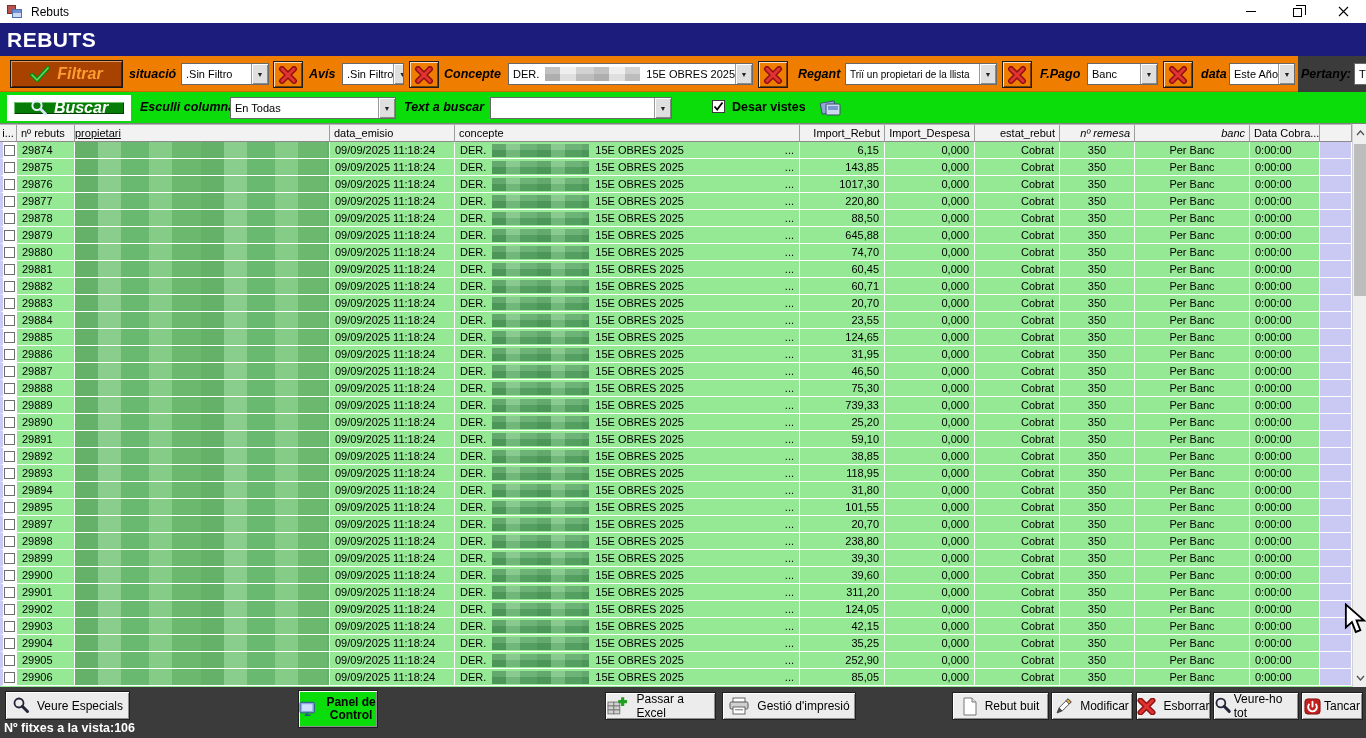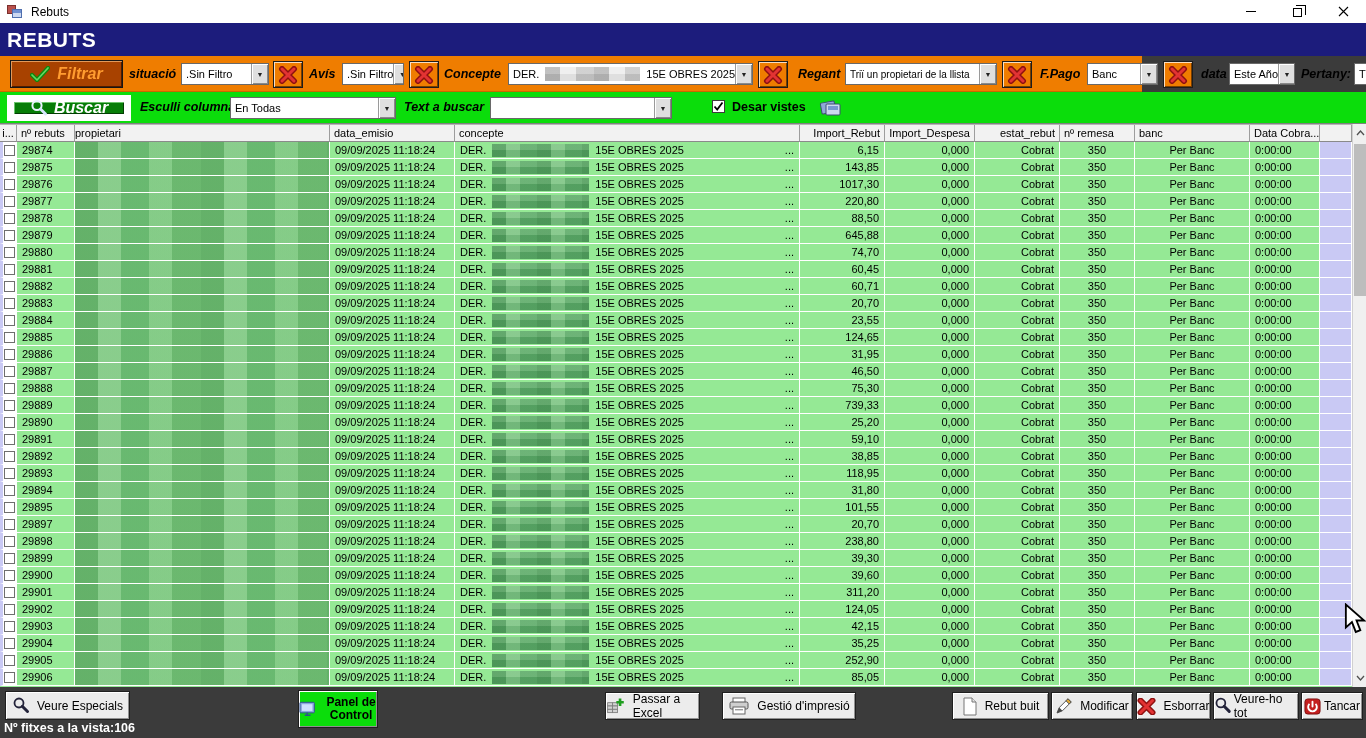--- a/index.html
+++ b/index.html
@@ -17,21 +17,21 @@
   .winbtn { width:46px; height:100%; display:flex; align-items:center; justify-content:center; }
   .glyph-min { width:10px; height:0; border-top:1px solid #000; }
   .glyph-restore { width:9px; height:9px; border:1px solid #000; position:relative; background:#fff; margin-top:2px; }
   .glyph-restore::before { content:""; position:absolute; left:2px; top:-4px; width:9px; height:9px; border:1px solid #000; border-left:none; border-bottom:none; }
 
   
   .appheader { position:absolute; left:0; top:23px; width:1366px; height:33px; background:#1c1c7c; display:flex; align-items:center; }
   .appheader .big { color:#fff; font-size:21px; font-weight:bold; letter-spacing:.5px; margin-left:7px; }
 
   
-  .filterbar { position:absolute; left:0; top:56px; width:1142px; height:36px; background:#ef7d00; border-bottom:1px solid #c96800; }
+  .filterbar { position:absolute; left:0; top:56px; width:1298px; height:36px; background:#ef7d00; border-bottom:1px solid #c96800; }
   .flabel { position:absolute; top:11px; font-style:italic; font-weight:bold; font-size:12.5px; color:#000; white-space:nowrap; }
   .dd { position:absolute; height:22px; background:#fff; border:1px solid #696969; display:flex; align-items:center; font-size:11px; color:#000; padding-left:4px; overflow:hidden; white-space:nowrap; }
   .dd .ddarrow { margin-left:auto; flex:0 0 17px; align-self:stretch; background:#dfdfdf; border-left:1px solid #9a9a9a; box-shadow:inset 1px 1px 0 #fff, inset -1px -1px 0 #8a8a8a; display:flex; align-items:center; justify-content:center; font-size:7px; color:#222; }
   .xbtn { position:absolute; width:30px; height:27px; top:5px; background:#ef7d00; border:1px solid #1d1d1d; box-shadow:inset 1px 1px 0 rgba(255,255,255,.75), inset -1px -1px 0 rgba(0,0,0,.5); display:flex; align-items:center; justify-content:center; }
   .btn-filtrar { position:absolute; left:10px; top:4px; width:113px; height:28px; background:#a84200; border:1px solid #161616; box-shadow:inset 1px 1px 0 rgba(255,200,140,.65), inset -1px -1px 0 rgba(0,0,0,.55); display:flex; align-items:center; justify-content:center; gap:7px; }
   .btn-filtrar span { color:#ff9c30; font-size:16px; font-weight:bold; font-style:italic; }
   .blurgray { display:inline-block; width:108px; height:14px; margin:0 6px; background-color:#dcdcdc;
     background-image:repeating-linear-gradient(90deg, rgba(110,110,110,.30) 0 15px, rgba(255,255,255,.40) 15px 31px, rgba(140,140,140,.22) 31px 49px),
                      repeating-linear-gradient(0deg, rgba(120,120,120,.18) 0 7px, rgba(255,255,255,.25) 7px 14px); }
 
@@ -47,33 +47,33 @@
 
   
   .tablewrap { position:absolute; left:0; top:124px; width:1352px; height:563px; background:#95e995; }
   .thead { display:flex; height:18px; background:#f2f2f2; border-top:1px solid #b5b5b5; }
   .hcell { font-size:11px; color:#000; line-height:16px; padding:0 4px; border-right:1px solid #9d9d9d; border-bottom:1px solid #8a8a8a; overflow:hidden; white-space:nowrap; background:#f2f2f2; }
   .tbody { height:545px; overflow:hidden; }
   .trow { display:flex; height:17px; }
   .cell { font-size:11px; color:#000; line-height:16px; padding:0 5px; border-right:1px solid #fff; border-bottom:1px solid #fff; overflow:hidden; white-space:nowrap; background:#95e995; }
   .c-check { width:17px; flex:0 0 17px; background:#fff; border-left:3px solid #c9c9f4; padding:0; display:flex; align-items:center; justify-content:center; }
   .c-num   { width:58px; flex:0 0 58px; }
-  .c-prop  { width:255px; flex:0 0 255px; padding:0; }
+  .c-prop  { width:255px; flex:0 0 255px; padding:0;text-decoration:underline; }
   .c-date  { width:125px; flex:0 0 125px; }
   .c-conc  { width:345px; flex:0 0 345px; display:flex; align-items:center; }
   .c-imp   { width:85px; flex:0 0 85px; text-align:right; }
   .c-desp  { width:90px; flex:0 0 90px; text-align:right; }
   .c-estat { width:85px; flex:0 0 85px; text-align:right; }
   .c-rem   { width:75px; flex:0 0 75px; text-align:center; }
   .c-banc  { width:115px; flex:0 0 115px; text-align:center; }
   .c-cobra { width:70px; flex:0 0 70px; }
   .c-extra { width:32px; flex:0 0 32px; background:#c9c9f4; }
   .hcell.c-check { background:#f2f2f2; border-left:none; }
   .hcell.c-extra { background:#f2f2f2; }
-  .ar { text-align:right; } .ac { text-align:left; }
+  .ar { text-align:right; } .ac { text-align:right;font-style:italic; }
   .rowcb { width:11px; height:11px; background:#fff; border:1px solid #6e6e6e; }
   .pixelblur { background-color:#84d087;
     background-image:repeating-linear-gradient(90deg, rgba(35,110,45,.22) 0 23px, rgba(235,255,235,.16) 23px 46px, rgba(25,120,55,.15) 46px 74px, rgba(190,235,190,.20) 74px 97px, rgba(55,130,60,.18) 97px 126px),
                      repeating-linear-gradient(0deg, rgba(50,135,55,.16) 0 17px, rgba(225,250,225,.14) 17px 34px); }
   .blurblock { display:inline-block; width:97px; height:13px; margin:0 6px; flex:0 0 97px; background-color:#6fbd78;
     background-image:repeating-linear-gradient(90deg, rgba(25,90,40,.28) 0 14px, rgba(170,215,170,.24) 14px 28px, rgba(35,105,55,.2) 28px 45px),
                      repeating-linear-gradient(0deg, rgba(35,110,55,.2) 0 7px, rgba(205,240,205,.18) 7px 13px); }
   .dots { margin-left:auto; }
 
   
@@ -82,21 +82,21 @@
   .sbtn.up { top:0; } .sbtn.down { bottom:0; }
   .sthumb { position:absolute; left:1px; top:20px; width:12px; height:152px; background:#bdbdbd; }
 
   
   .bottombar { position:absolute; left:0; top:687px; width:1366px; height:51px; background:#3b3b3b; }
   .bbtn { position:absolute; background:#ececec; border:1px solid #1f1f1f; box-shadow:inset 1px 1px 0 #fff, inset -1px -1px 0 #909090; display:flex; align-items:center; justify-content:center; gap:7px; font-size:12px; color:#000; }
   .bbtn.two { font-weight:bold; line-height:13px; text-align:center; }
   .b-veure   { left:5px;    top:4px; width:125px; height:29px; }
   .b-finques { left:152px;  top:3px; width:139px; height:38px; background:#ef7d00; }
   .b-panel   { left:298px;  top:3px; width:80px;  height:38px; background:#0bdd0b; }
-  .b-excel   { left:605px;  top:5px; width:95px; height:28px; }
+  .b-excel   { left:605px;  top:5px; width:111px; height:28px; }
   .b-gestio  { left:722px;  top:5px; width:134px; height:28px; }
   .b-buit    { left:952px;  top:5px; width:97px;  height:28px; }
   .b-modif   { left:1051px; top:5px; width:82px;  height:28px; }
   .b-esborra { left:1136px; top:5px; width:75px;  height:28px; }
   .b-vtot    { left:1213px; top:5px; width:86px;  height:28px; }
   .b-tancar  { left:1301px; top:5px; width:62px;  height:28px; }
   .statusline { position:absolute; left:4px; top:34px; color:#fff; font-weight:bold; font-size:12.5px; }
 
   .cursor { position:absolute; left:1344px; top:603px; z-index:50; }
 </style>

